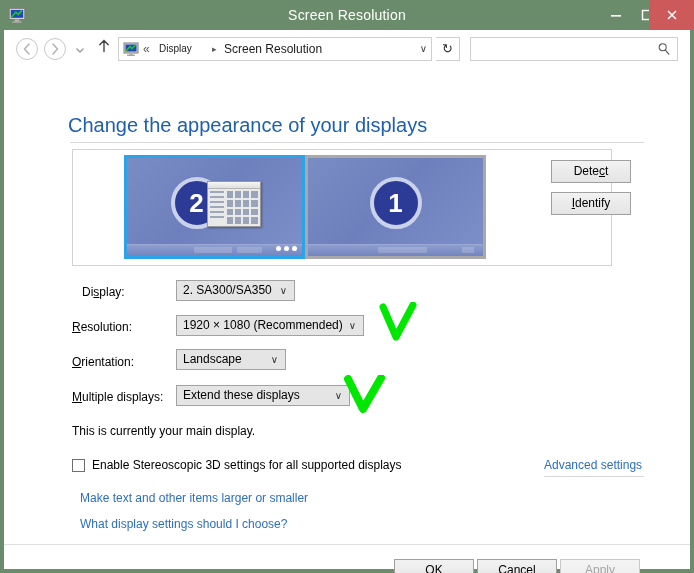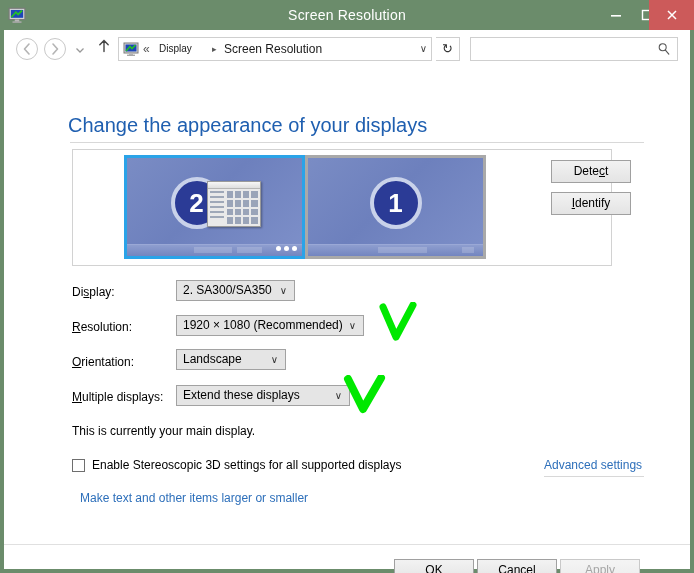--- a/index.html
+++ b/index.html
@@ -395,21 +395,21 @@
     white-space: nowrap;
   }
   .combo .carrow {
     position: absolute;
     right: 7px; top: 0;
     line-height: 19px;
     font-size: 10px;
     color: #333333;
   }
 
-  #lbl-display     { top: 252px; }
+  #lbl-display     { top: 252px; margin-left: 10px; }
   #cmb-display     { left: 172px; top: 250px; width: 119px; }
   #lbl-resolution  { top: 287px; }
   #cmb-resolution  { left: 172px; top: 285px; width: 188px; }
   #lbl-orientation { top: 322px; }
   #cmb-orientation { left: 172px; top: 319px; width: 110px; }
   #lbl-multiple    { top: 357px; }
   #cmb-multiple    { left: 172px; top: 355px; width: 174px; }
 
   #main-display-note {
     position: absolute;
@@ -679,20 +679,21 @@
 
     <div id="stereo-row">
       <div id="stereo-box"></div>
       <div id="stereo-label">Enable Stereoscopic 3D settings for all supported displays</div>
     </div>
 
     <div id="advanced-link">Advanced settings</div>
     <div id="adv-rule"></div>
 
     <div class="pagelink" id="link-larger">Make text and other items larger or smaller</div>
+    <div class="pagelink" id="link-choose">What display settings should I choose?</div>
 
     <div id="bottom-sep"></div>
     <button class="dlgbtn" id="btn-ok">OK</button>
     <button class="dlgbtn" id="btn-cancel">Cancel</button>
     <button class="dlgbtn" id="btn-apply"><span></span><u>A</u><span>pply</span></button>
 
     <svg class="annot" id="annot-1" width="44" height="44" viewBox="0 0 44 44">
       <path d="M7 5 L20 35 L37 3" stroke="#00e800" stroke-width="7" fill="none" stroke-linecap="round" stroke-linejoin="round"></path>
     </svg>
     <svg class="annot" id="annot-2" width="48" height="42" viewBox="0 0 48 42">

